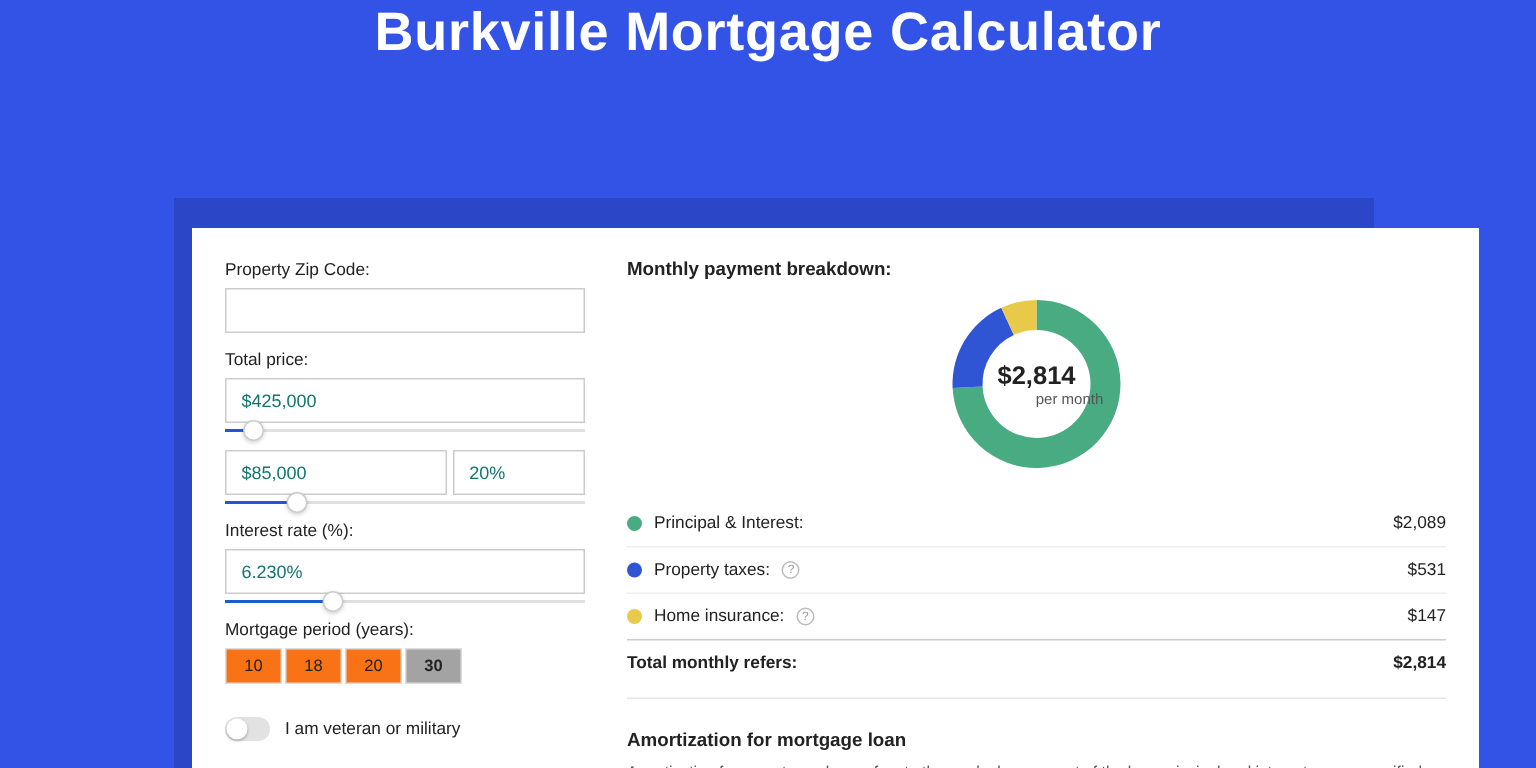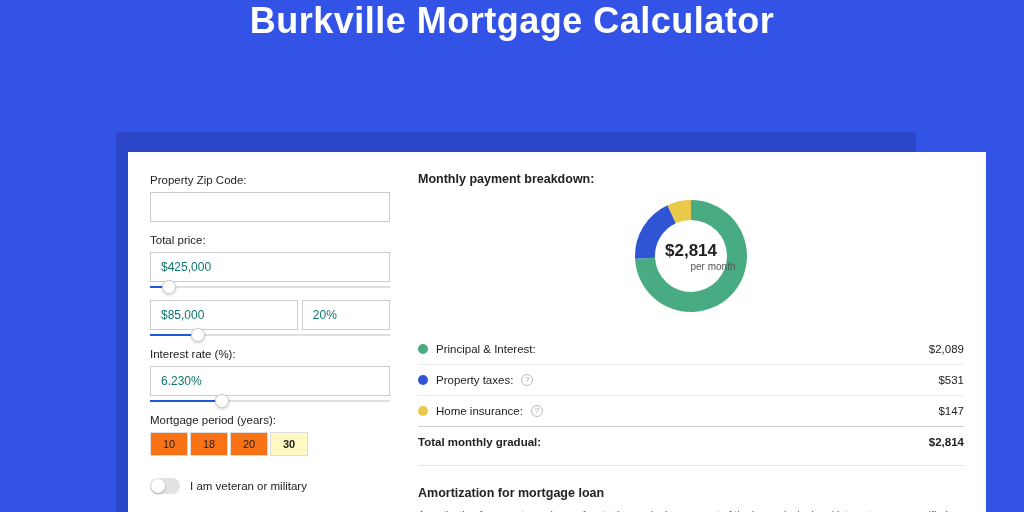--- a/index.html
+++ b/index.html
@@ -49,21 +49,21 @@
   .dprow { display: flex; gap: 4px; }
   .dprow .inp.a { flex: 1.9; }
   .dprow .inp.b { flex: 1; }
 
   .period-row { display: flex; gap: 2px; margin-top: 6px; }
   .period-btn {
     width: 38px; height: 24px; border: 1px solid #ddd; background: #f97316;
     font-size: 11px; display: flex; align-items: center; justify-content: center;
     cursor: pointer;
   }
-  .period-btn.active { background: #fef9c3; font-weight: 700; }
+  .period-btn.active { background: #a3a3a3; font-weight: 700; }
 
   .toggle-row { display: flex; align-items: center; gap: 10px; margin-top: 22px; }
   .toggle {
     width: 30px; height: 16px; border-radius: 10px; background: #e2e2e2; position: relative;
   }
   .toggle .knob {
     position: absolute; left: 1px; top: 1px; width: 14px; height: 14px;
     border-radius: 50%; background: #fff; box-shadow: 0 1px 2px rgba(0,0,0,.3);
   }
 
@@ -198,21 +198,21 @@
           <span class="lbl">
             <span class="dot" style="background:#e9c94a"></span>
             <span>Home insurance:</span>
             <span class="help">?</span>
           </span>
           <span>$147</span>
         </div>
       </div>
 
     <div class="line total">
-      <span>Total monthly gradual:</span>
+      <span>Total monthly refers:</span>
       <span>$2,814</span>
     </div>
 
     <div class="amort">
       <div class="sec-title">Amortization for mortgage loan</div>
       <p>Amortization for a mortgage loan refers to the gradual repayment of the loan principal and interest over a specified</p>
     </div>
 
   </div>
 </div>

